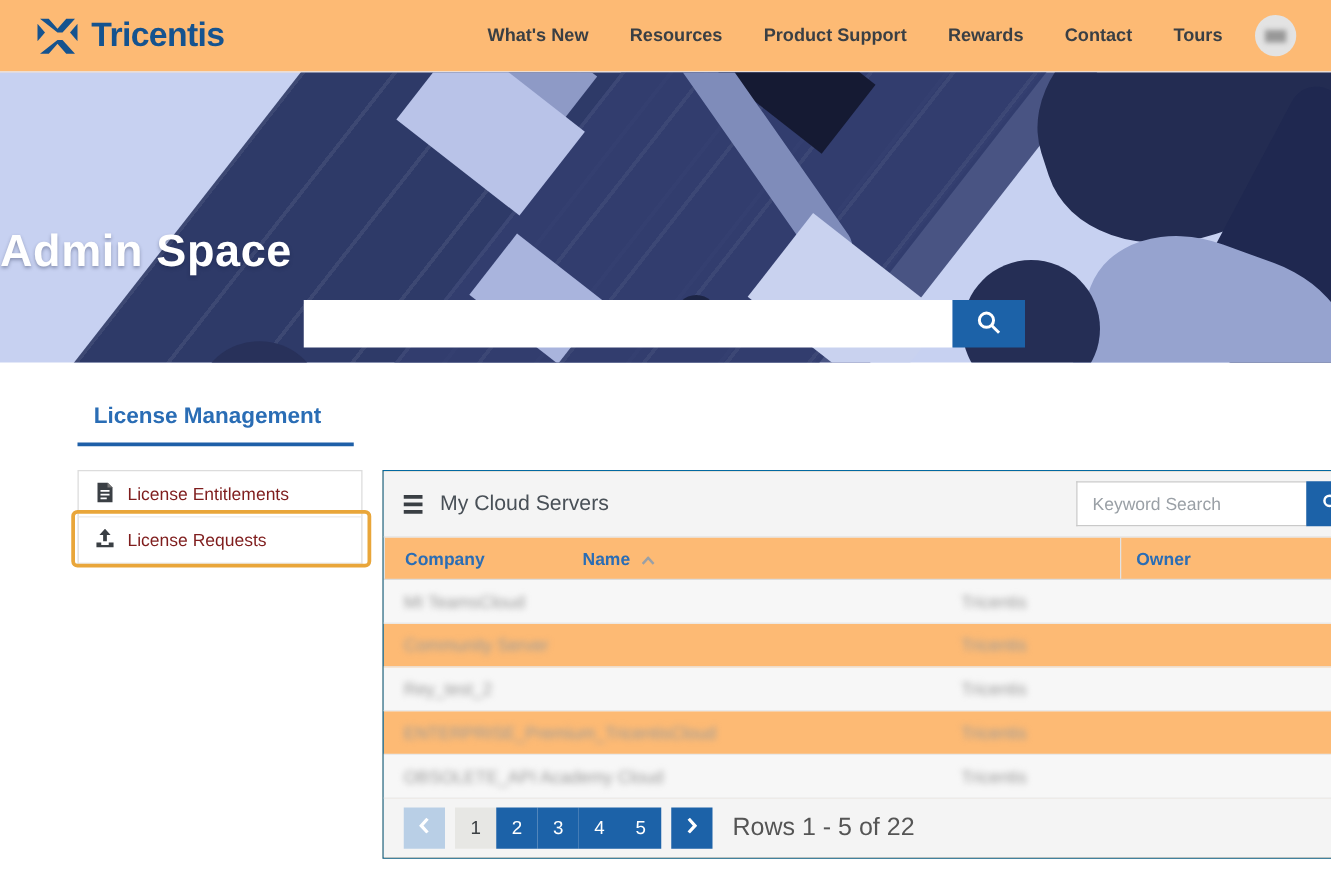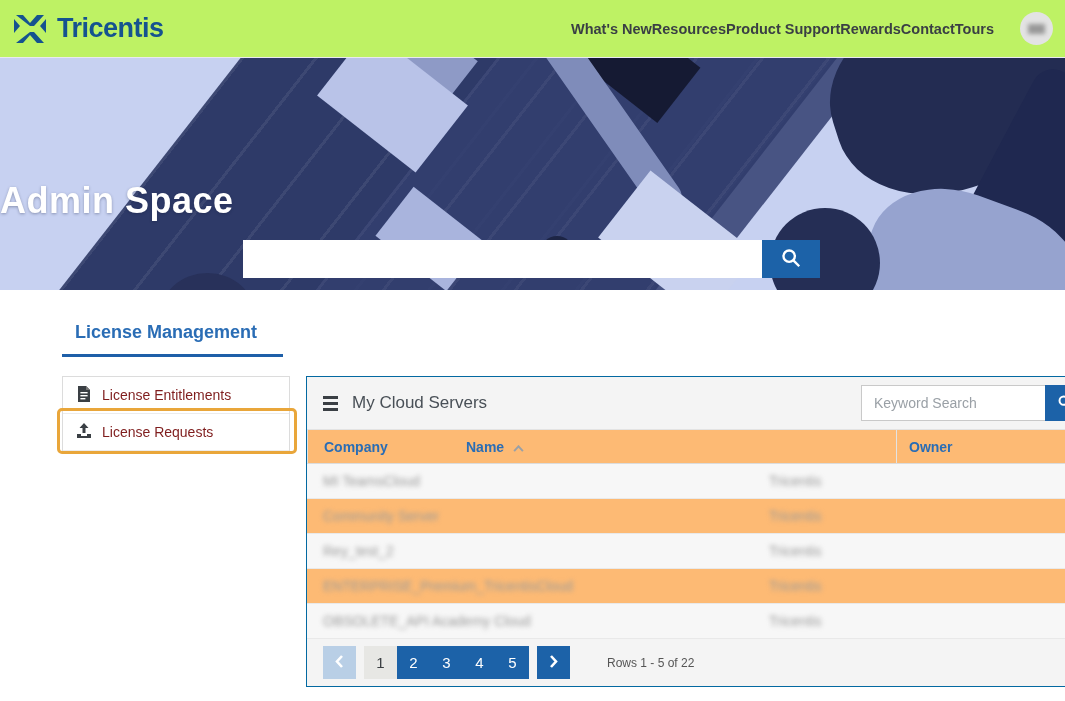--- a/index.html
+++ b/index.html
@@ -1,25 +1,25 @@
 <!DOCTYPE html>
 <html><head>
 <meta charset="utf-8">
 <style>
   * { margin:0; padding:0; box-sizing:border-box; }
   html,body { width:1065px; height:701px; overflow:hidden; background:#fff;
               font-family:"Liberation Sans", sans-serif; }
 
   
-  .top-header { height:58px; background:#bef264; border-bottom:1px solid #e9e9ef;
-                display:flex; align-items:center; padding:0 12px; }
+  .top-header { height:58px; background:#fdba74; border-bottom:1px solid #e9e9ef;
+                display:flex; align-items:center; padding:0 28px; }
   .brand { display:flex; align-items:center; gap:9px; cursor:pointer; }
   .brand svg { display:block; }
   .brand-name { font-size:27px; font-weight:700; color:#15538f; letter-spacing:-0.5px; }
-  .top-nav { margin-left:auto; display:flex; align-items:flex-end; margin-right:26px; }
+  .top-nav { margin-left:auto; display:flex; align-items:flex-end; gap:33px; margin-right:26px; }
   .top-nav a { text-decoration:none; font-size:14.5px; font-weight:700; color:#3a3f44; cursor:pointer; }
   .avatar { width:33px; height:33px; border-radius:50%; background:#e3e3e3; position:relative; cursor:pointer; flex:none; }
   .avatar::after { content:""; position:absolute; left:8px; right:8px; top:12px; bottom:11px;
                    background:#989898; filter:blur(2px); }
 
   
   .hero { height:232px; position:relative; overflow:hidden; background:#c7d1f1; }
   .hero .sh { position:absolute; }
   .sh-table { left:210px; top:-240px; width:470px; height:720px; background:#2e3a68;
               transform:rotate(38deg);
@@ -98,21 +98,21 @@
   .td-owner { flex:1; padding-left:16px; }
   .redacted { filter:blur(2.5px); user-select:none; }
 
   .panel-foot { height:47px; background:#f4f4f4; display:flex; align-items:center; padding:0 16px; }
   .pg { width:33px; height:33px; display:flex; align-items:center; justify-content:center;
         font-size:15px; cursor:pointer; flex:none; }
   .pg-prev { background:#b9cfe6; margin-right:8px; }
   .pg-page-current { background:#e7e7e4; color:#3c4043; cursor:default; }
   .pg-page { background:#1c62a8; color:#fff; }
   .pg-next { background:#1c62a8; margin-left:8px; }
-  .rows-label { margin-left:37px; color:#555; font-size:12px; }
+  .rows-label { margin-left:16px; color:#555; font-size:20px; }
 </style>
 </head>
 <body>
 
 <div class="top-header">
   <div class="brand">
     <span>
       <svg width="36" height="32" viewBox="0 0 36 32">
         <path d="M4 2 L11 2 L18 10 L25 2 L32 2 L22 13 L18 13 Z" fill="#15538f"></path>
         <path d="M4 30 L11 30 L18 22 L25 30 L32 30 L22 19 L18 19 Z" fill="#15538f"></path>

